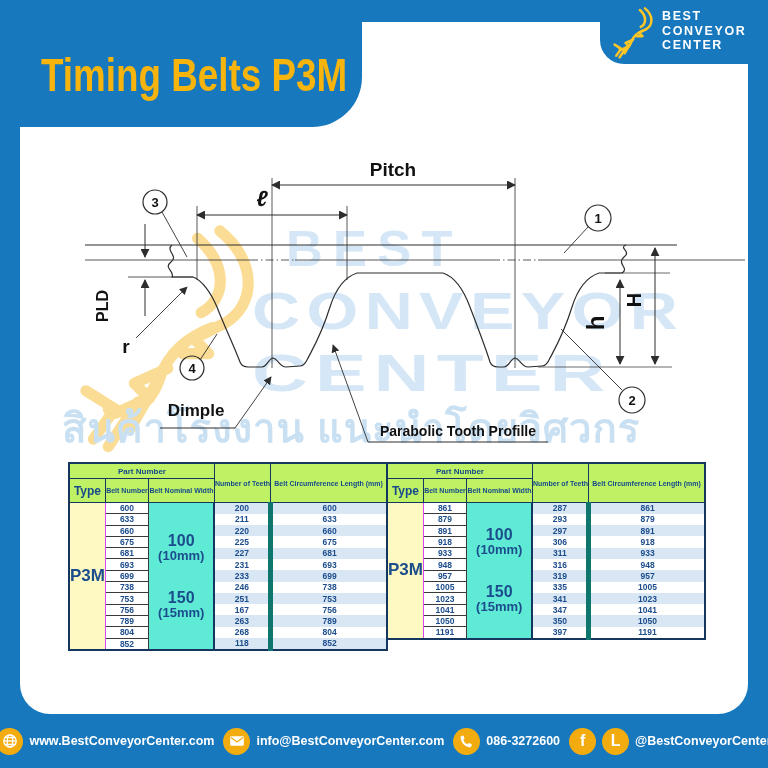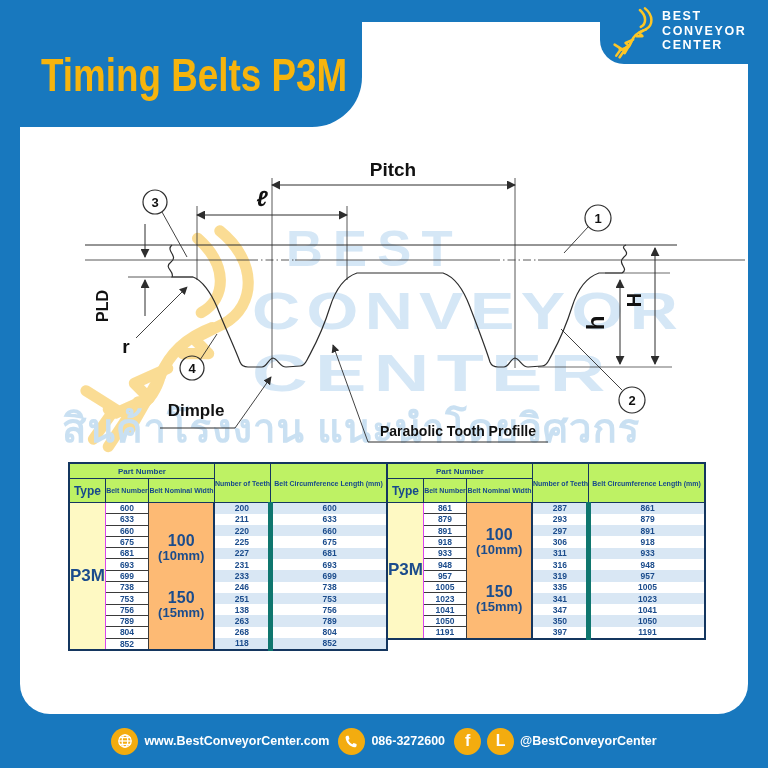--- a/index.html
+++ b/index.html
@@ -47,21 +47,21 @@
   .th-part{height:14px;font-size:8px;}
   .th-type{width:30px;height:23px;font-size:12px;}
   .th-belt{width:42px;font-size:7px;}
   .th-width{width:65px;font-size:7px;}
   .th-teeth{width:53px;font-size:7px;}
   .th-len{width:115px;font-size:7px;}
   .tbl td{height:10.3px;padding:0;text-align:center;vertical-align:middle;
     font-size:8.5px;font-weight:bold;color:#1b4c8c;white-space:nowrap;}
   td.type-cell{font-size:17px;background:#fef9c3;border-right:1px solid #d946ef;}
   td.belt{background:#fff;border:1px solid #3a3a3a;}
-  td.width-cell{background:#fdba74;border-right:2px solid #14365f;vertical-align:middle;}
+  td.width-cell{background:#5eead4;border-right:2px solid #14365f;vertical-align:middle;}
   .nw{margin:2px 0;}
   .nw + .nw{margin-top:26px;}
   .nw-big{font-size:16px;line-height:17px;}
   .nw-small{font-size:13px;line-height:14px;}
   td.num{border-right:5px solid #0f766e;}
   td.len{border-right:0;}
   tr.stripe td.num, tr.stripe td.len{background:#d9e7f4;}
 
   
   .footer{position:absolute;left:0;top:714px;width:768px;height:54px;background:#1878BE;
@@ -245,21 +245,21 @@
         <td class="num">246</td>
         <td class="len">738</td>
       </tr>
       <tr class="stripe">
         <td class="belt">753</td>
         <td class="num">251</td>
         <td class="len">753</td>
       </tr>
       <tr>
         <td class="belt">756</td>
-        <td class="num">138</td>
+        <td class="num">167</td>
         <td class="len">756</td>
       </tr>
       <tr class="stripe">
         <td class="belt">789</td>
         <td class="num">263</td>
         <td class="len">789</td>
       </tr>
       <tr>
         <td class="belt">804</td>
         <td class="num">268</td>
@@ -389,20 +389,29 @@
     <span class="f-circle">
       <svg width="16" height="16" viewBox="0 0 16 16" fill="none" stroke="#fff" stroke-width="1.3">
         <circle cx="8" cy="8" r="6.2"></circle>
         <ellipse cx="8" cy="8" rx="2.8" ry="6.2"></ellipse>
         <line x1="1.8" y1="8" x2="14.2" y2="8"></line>
         <line x1="2.6" y1="4.6" x2="13.4" y2="4.6"></line>
         <line x1="2.6" y1="11.4" x2="13.4" y2="11.4"></line>
       </svg>
     </span>
     <span>www.BestConveyorCenter.com</span>
+  </div>
+  <div class="f-item">
+    <span class="f-circle">
+      <svg width="16" height="16" viewBox="0 0 16 16">
+        <rect x="1.2" y="3.2" width="13.6" height="9.6" rx="1.2" fill="#fff"></rect>
+        <polyline points="2,4.4 8,9 14,4.4" fill="none" stroke="#F3AC0F" stroke-width="1.3"></polyline>
+      </svg>
+    </span>
+    <span>info@BestConveyorCenter.com</span>
   </div>
   <div class="f-item">
     <span class="f-circle">
       <svg width="15" height="15" viewBox="0 0 16 16">
         <path fill="#fff" d="M3.2,1.8 C2.2,1.9 1.6,2.9 1.7,4.1 C2.2,9.6 6.7,13.8 11.3,14.2 C12.5,14.3 13.4,13.4 13.4,12.3 L13.4,10.7 L10.2,9.6 L9,11 C7,10.2 5.3,8.5 4.6,6.5 L5.9,5.2 L4.9,1.8 Z"></path>
       </svg>
     </span>
     <span>086-3272600</span>
   </div>
   <div class="f-item">

